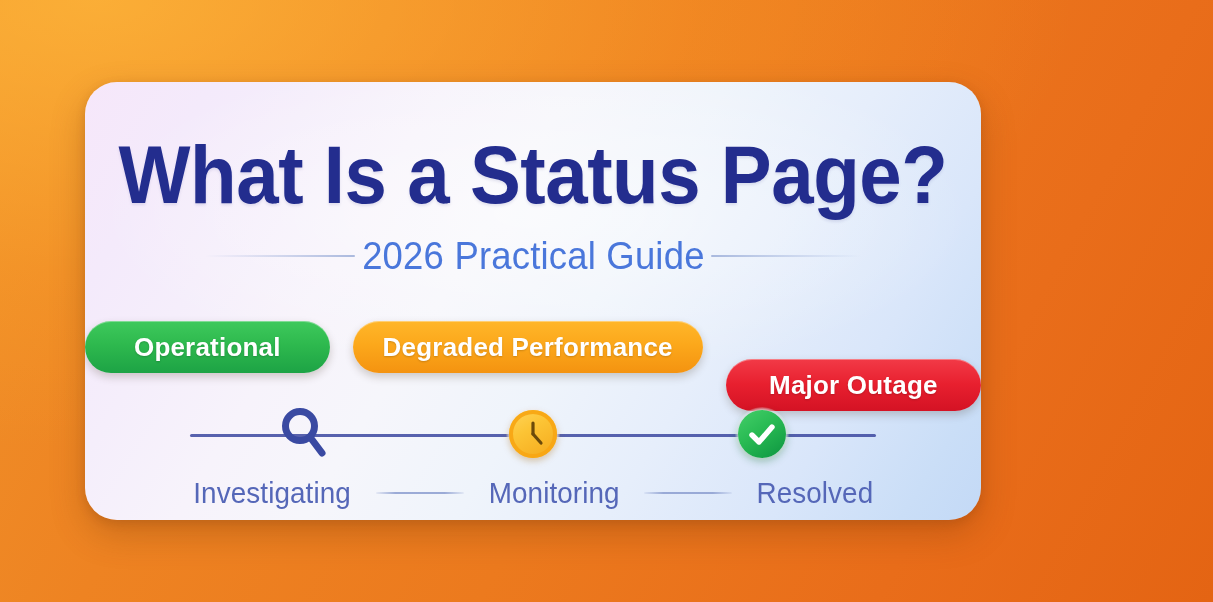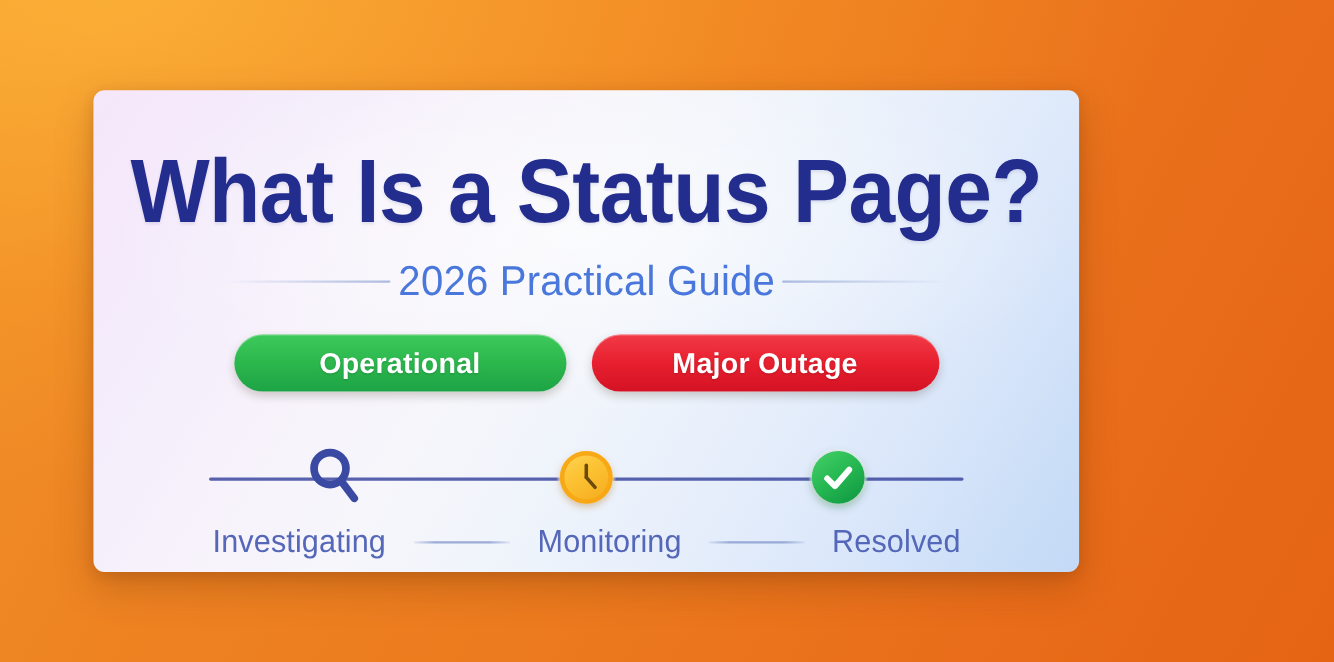--- a/index.html
+++ b/index.html
@@ -24,21 +24,21 @@
     height: 602px;
   }
 
   
   .card {
     position: absolute;
     left: 85px;
     top: 82px;
     width: 896px;
     height: 438px;
-    border-radius: 10px;
+    border-radius: 32px;
     background:
       linear-gradient(122deg,
         #f6e7fa 0%,
         #f4eafb 11%,
         #f5eefb 20%,
         #f7f3fb 31%,
         #f6f6fb 42%,
         #eff4fb 55%,
         #e6eefb 68%,
         #d9e6fa 82%,
@@ -113,21 +113,21 @@
     letter-spacing: 0.2px;
     white-space: nowrap;
     transform: scaleX(0.96);
   }
 
   
   .badges {
     position: absolute;
     left: 0;
     right: 0;
-    top: 222px;
+    top: 239px;
     display: flex;
     justify-content: center;
     align-items: flex-start;
     gap: 23px;
   }
 
   .badge {
     height: 52px;
     border-radius: 26px;
     display: flex;
@@ -150,20 +150,21 @@
     width: 242px;
     background: linear-gradient(180deg, #3ec95c 0%, #2eb94e 45%, #1da345 100%);
   }
   .badge.amber {
     width: 298px;
     background: linear-gradient(180deg, #ffb62a 0%, #fca81b 45%, #f49310 100%);
   }
   .badge.red {
     width: 256px;
     background: linear-gradient(180deg, #f23a47 0%, #e8202f 48%, #d41224 100%);
+    margin-top: 38px;
   }
 
   
   .timeline {
     position: absolute;
     left: 105px;
     right: 105px;
     top: 318px;
     height: 100px;
   }
@@ -302,20 +303,21 @@
       <div class="title">What Is a Status Page?</div>
 
       <div class="subtitle-row">
         <div class="sub-rule left"></div>
         <div class="subtitle">2026 Practical Guide</div>
         <div class="sub-rule right"></div>
       </div>
 
       <div class="badges">
         <div class="badge green">Operational</div>
+        <div class="badge amber">Degraded Performance</div>
         <div class="badge red">Major Outage</div>
       </div>
 
       <div class="timeline">
 
         <div class="tl-track"></div>
 
         <div class="tl-nodes">
 
           <div class="tl-node">

